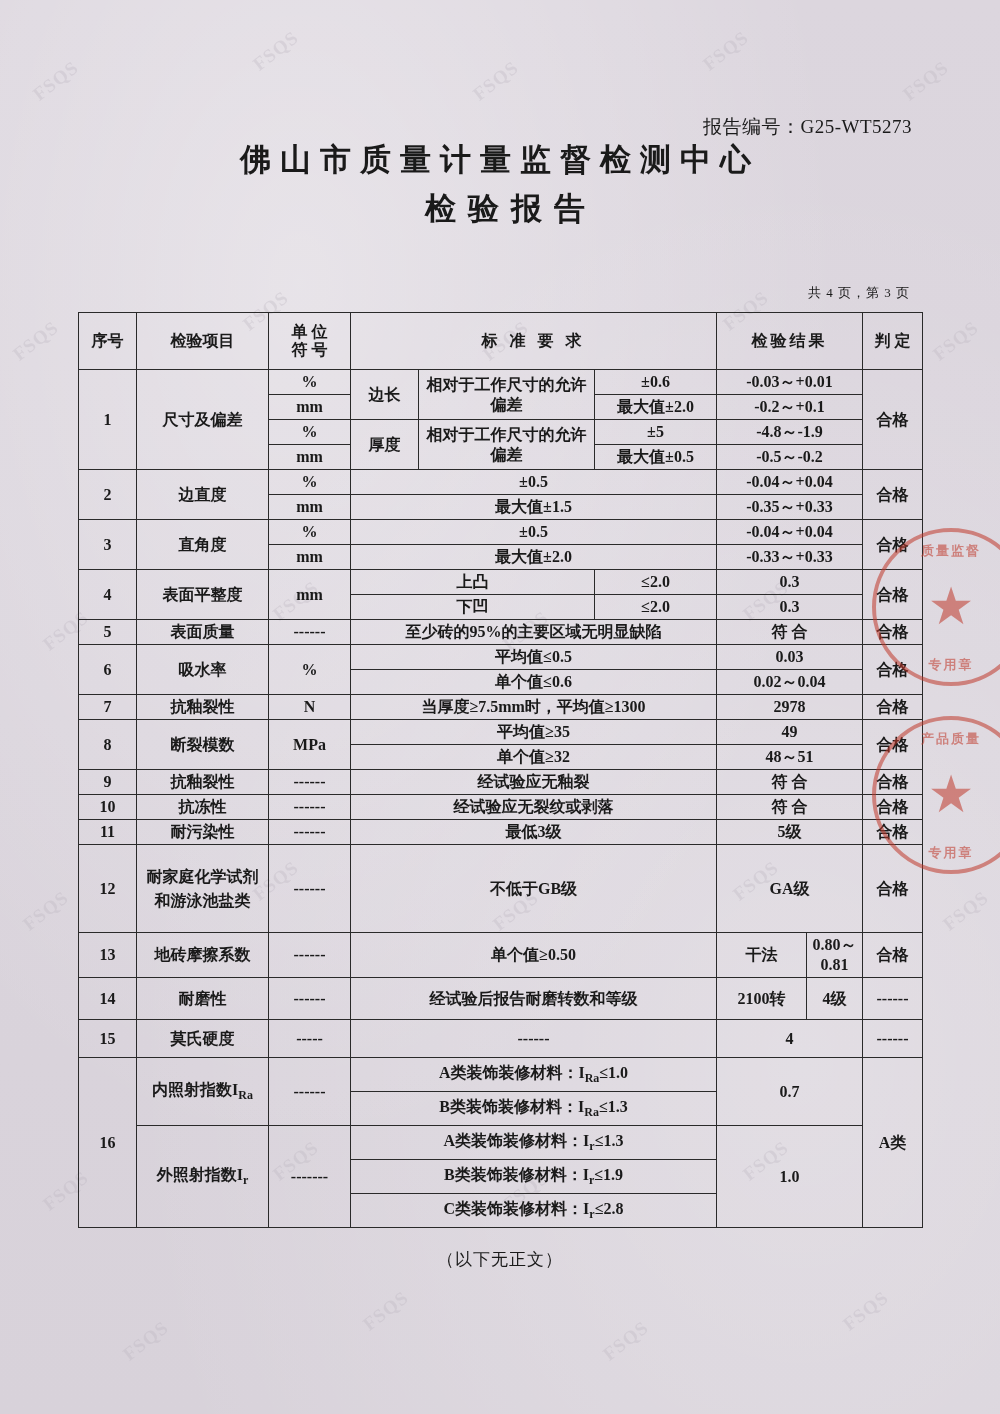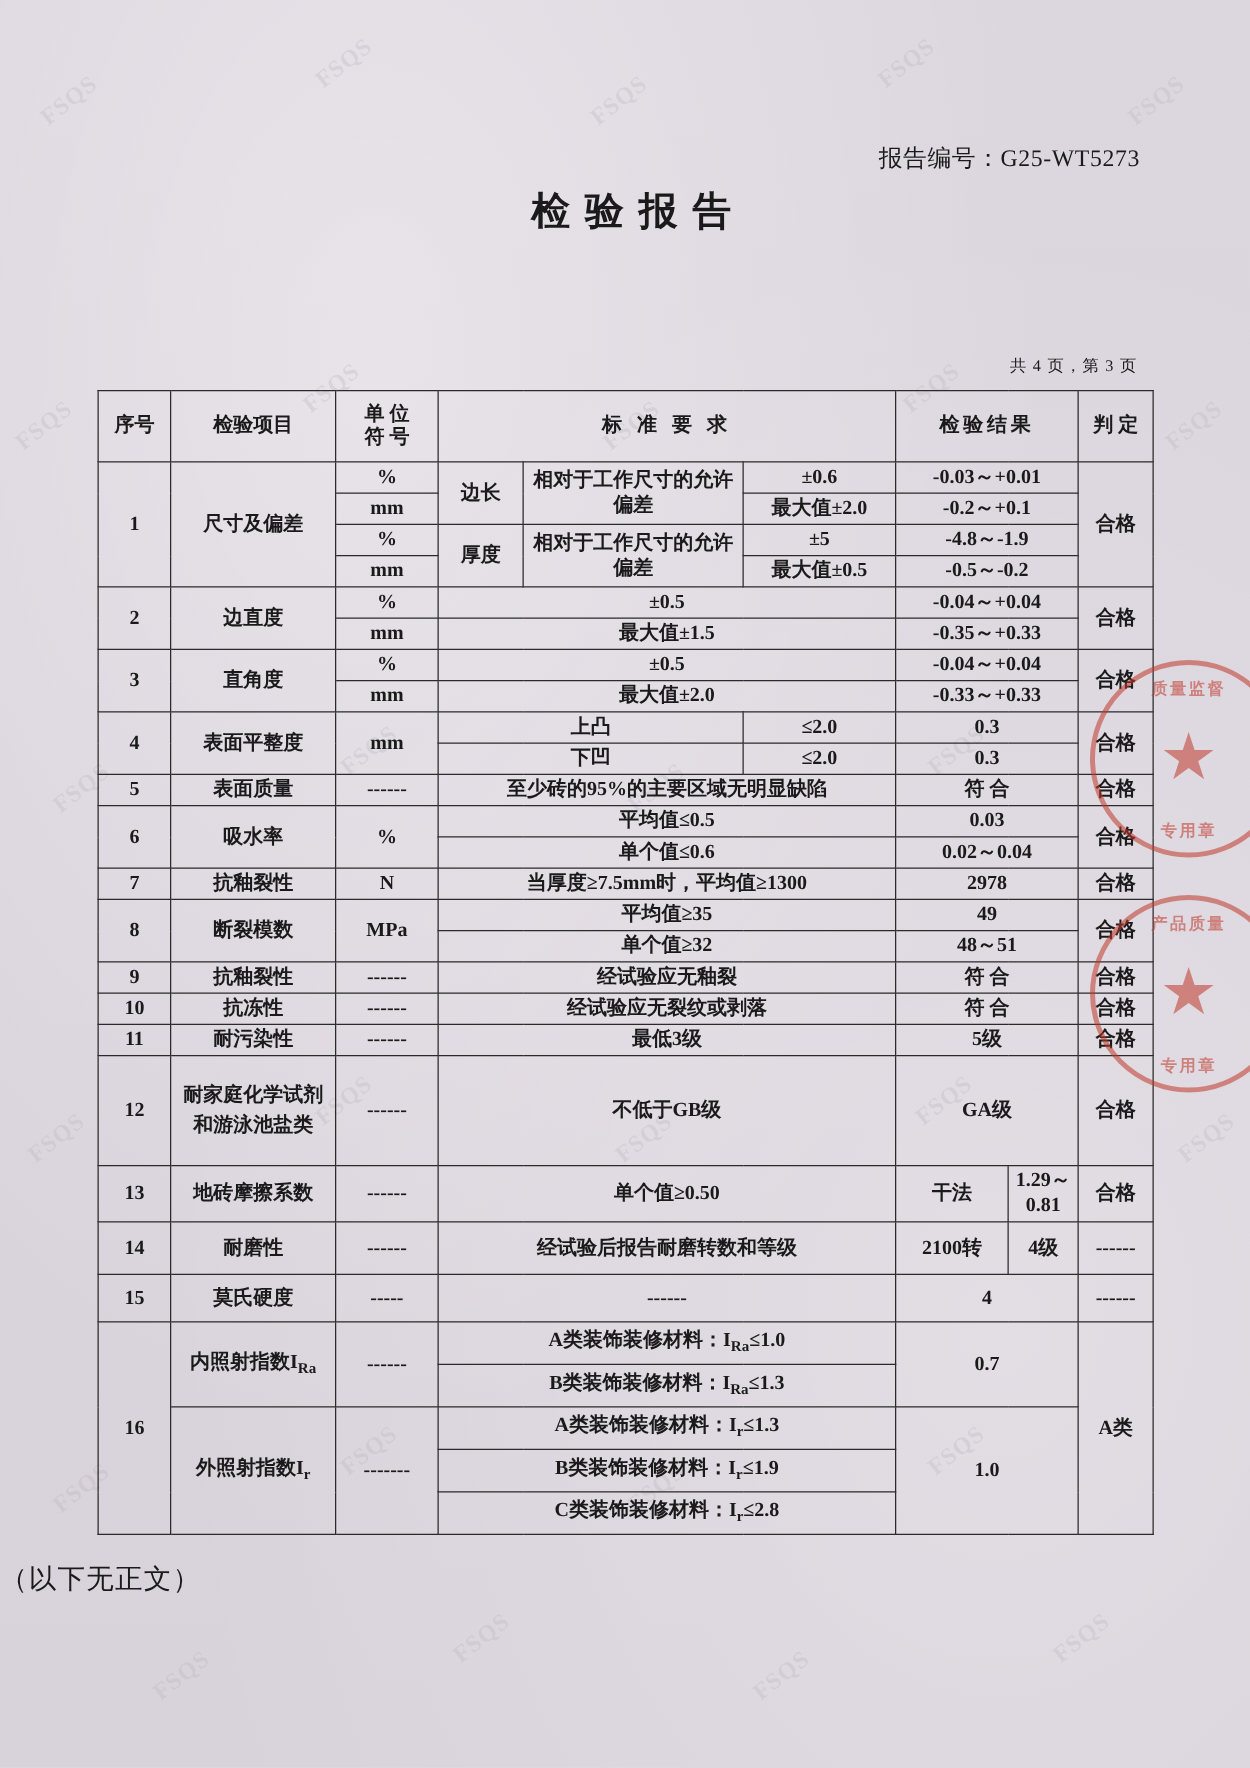--- a/index.html
+++ b/index.html
@@ -115,22 +115,22 @@
     line-height: 1.15;
   }
   .sp4 { letter-spacing: 4px; }
   .sp3 { letter-spacing: 3px; }
   .sub { font-size: 12px; vertical-align: sub; }
   .footnote {
     position: absolute;
     left: 0;
     right: 0;
     top: 1232px;
-    text-align: left;
-    font-size: 22px;
+    text-align: center;
+    font-size: 17px;
     letter-spacing: 1px;
   }
   
   .stamp {
     position: absolute;
     border-radius: 50%;
     border: 4px solid #c0392b;
     opacity: 0.55;
     color: #c0392b;
   }
@@ -196,20 +196,21 @@
   <div class="wm" style="left:840px; top:1300px;">FSQS</div>
 </div>
 
 <div class="content">
 
   <div class="report-no">
     <span>报告编号：</span><span>G25-WT5273</span>
   </div>
 
   <div class="title-block">
+    <div class="title-line1">佛山市质量计量监督检测中心</div>
     <div class="title-line3">检验报告</div>
   </div>
 
   <div class="page-count">共 4 页，第 3 页</div>
 
   <table class="report">
     <colgroup>
       <col style="width:58px">
       <col style="width:132px">
       <col style="width:82px">
@@ -385,21 +386,21 @@
       <td colspan="2">GA级</td>
       <td>合格</td>
     </tr>
 
     <tr style="height:42px">
       <td>13</td>
       <td>地砖摩擦系数</td>
       <td>------</td>
       <td colspan="3" class="left">单个值≥0.50</td>
       <td>干法</td>
-      <td>1.29～0.81</td>
+      <td>0.80～0.81</td>
       <td>合格</td>
     </tr>
 
     <tr style="height:42px">
       <td>14</td>
       <td>耐磨性</td>
       <td>------</td>
       <td colspan="3" class="left">经试验后报告耐磨转数和等级</td>
       <td>2100转</td>
       <td>4级</td>

